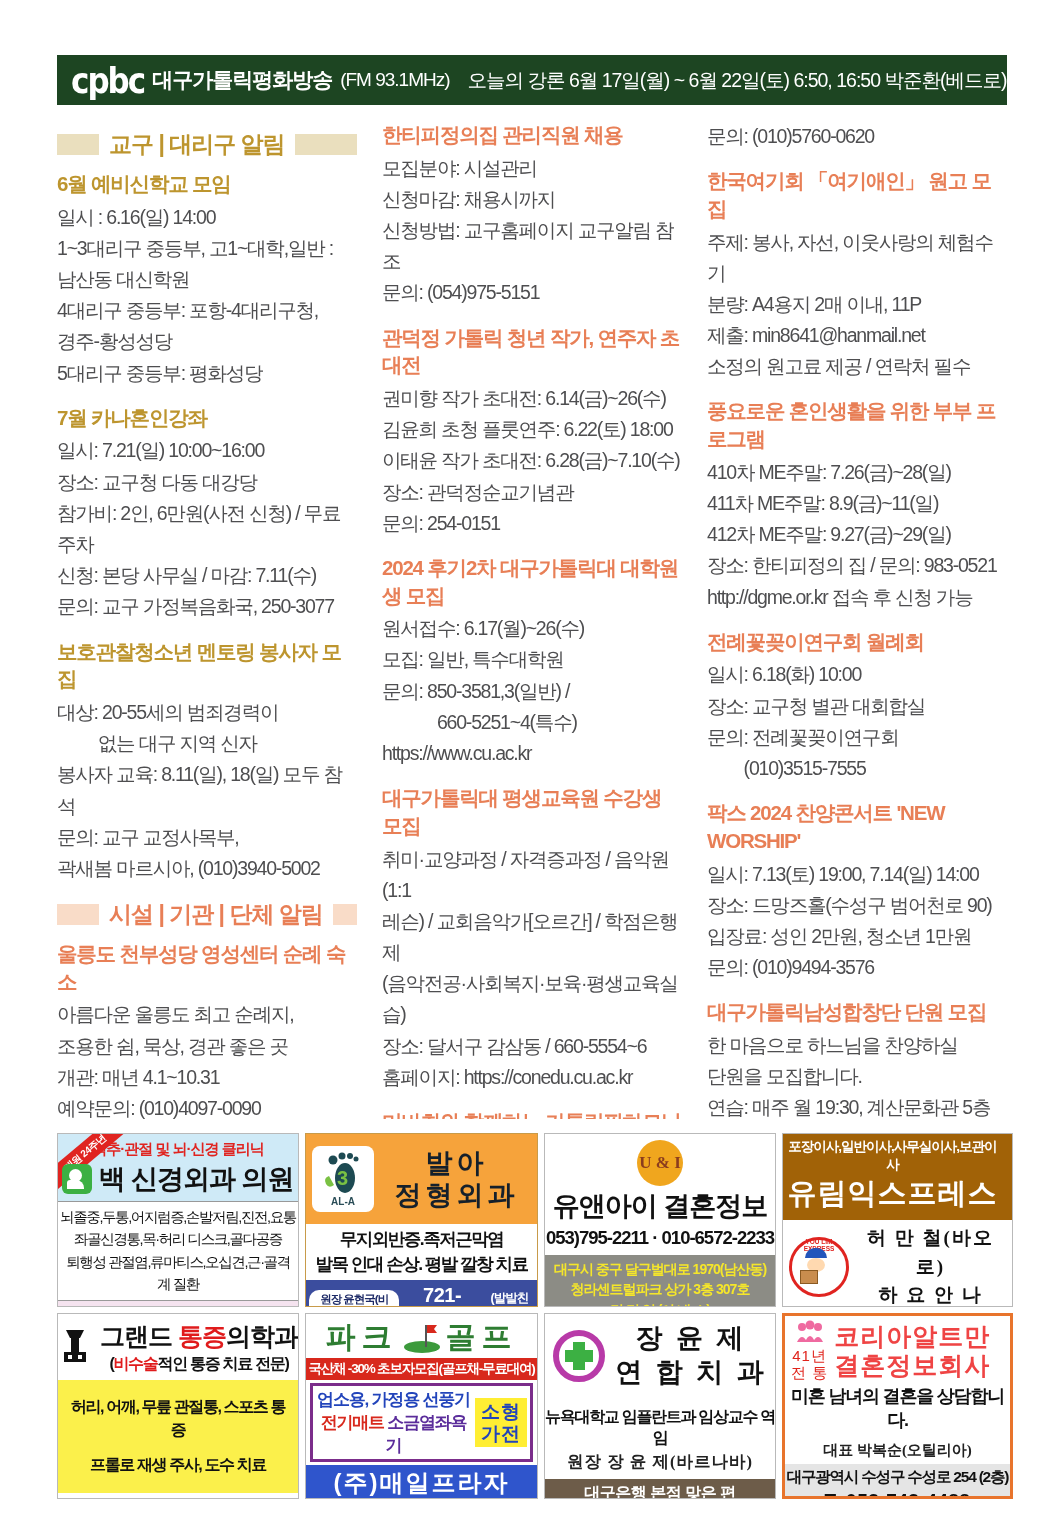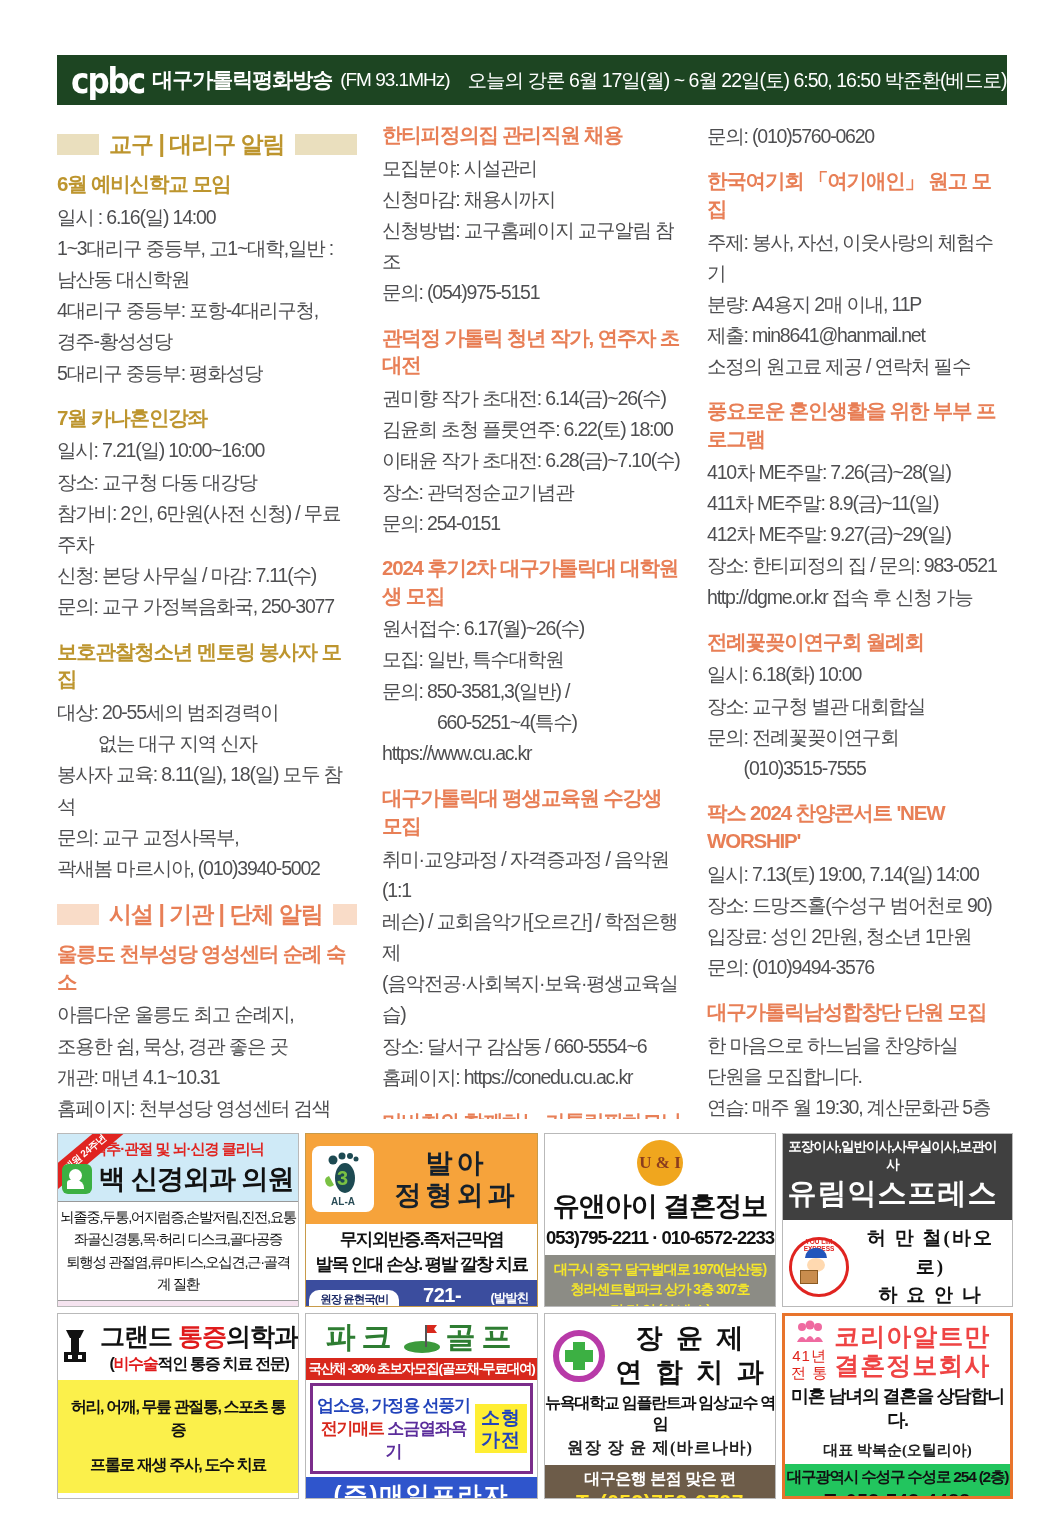--- a/index.html
+++ b/index.html
@@ -66,21 +66,21 @@
   .ad2-phone{color:#fff;font-weight:900;font-size:20px;letter-spacing:-0.5px;}
   .ad2-psuf{color:#fff;font-weight:700;font-size:12.5px;letter-spacing:-1px;}
   
   .ad3-circle{width:46px;height:46px;border-radius:50%;background:#f0a61e;margin:6px auto 2px;display:flex;align-items:center;justify-content:center;
     color:#8a3c1e;font-family:"Liberation Serif","DejaVu Serif",serif;font-weight:900;font-size:17px;}
   .ad3-title{font-size:27px;font-weight:900;color:#111;letter-spacing:-1px;}
   .ad3-phones{font-size:18.5px;font-weight:800;color:#111;letter-spacing:-1px;margin-top:3px;}
   .ad3-foot{background:#8c8c85;margin-top:6px;padding:4px 2px 6px 2px;}
   .ad3-foot p{margin:0;color:#f5e62a;font-weight:800;font-size:14px;letter-spacing:-1px;line-height:1.45;}
   
-  .ad4-top{background:#404040;color:#fff;padding:4px 12px 6px 2px;}
+  .ad4-top{background:#a16207;color:#fff;padding:4px 12px 6px 2px;}
   .ad4-sub{font-size:13.5px;font-weight:700;letter-spacing:-1px;}
   .ad4-title{font-size:29px;font-weight:900;letter-spacing:1px;}
   .ad4-mid{display:flex;align-items:center;padding:4px 6px;gap:6px;}
   .mascot{width:54px;height:54px;flex:0 0 auto;border:3px solid #e02420;border-radius:50%;position:relative;background:#fff;}
   .mascot .cap{position:absolute;left:13px;top:8px;width:22px;height:10px;background:#2255bb;border-radius:10px 10px 0 0;}
   .mascot .face{position:absolute;left:15px;top:18px;width:18px;height:14px;background:#ffd9b0;border-radius:50%;}
   .mascot .box{position:absolute;left:8px;top:30px;width:16px;height:12px;background:#c98d4e;border:1px solid #8a5a22;}
   .mascot .arc{position:absolute;top:-2px;left:0;right:0;font-size:6.5px;color:#e02420;font-weight:700;}
   .ad4-names{flex:1;font-family:"Liberation Serif","DejaVu Serif",serif;font-weight:800;color:#111;font-size:19px;letter-spacing:2px;line-height:1.5;}
   .ad4-foot{background:#718c52;color:#fff;padding:5px 2px 7px 2px;}
@@ -91,49 +91,49 @@
   .red{color:#e01b1c;}
   .ad5-sub{font-size:16px;font-weight:800;color:#111;letter-spacing:-1.3px;margin-top:1px;}
   .ad5-band{background:#fbf04b;margin-top:5px;padding:3px 0 4px 0;}
   .ad5-band p{margin:12px;font-weight:900;color:#111;font-size:16px;letter-spacing:-1.4px;line-height:1.45;}
   .ad5-doc{font-family:"Liberation Serif","DejaVu Serif",serif;font-weight:800;font-size:15px;color:#222;margin-top:4px;letter-spacing:-0.5px;}
   .ad5-addr{font-weight:800;font-size:16.5px;color:#111;letter-spacing:-1.3px;}
   
   .ad6-titlerow{display:flex;align-items:center;justify-content:center;gap:4px;padding-top:3px;}
   .ad6-title{font-size:30px;font-weight:900;color:#2e7d32;letter-spacing:6px;}
   .ad6-band{background:#d8281c;color:#fff;font-weight:800;font-size:13.5px;letter-spacing:-1.2px;padding:2px 0;}
-  .ad6-mid{border:3px solid #7b2d8b;margin:3px 4px;display:flex;align-items:center;padding:8px 3px;gap:4px;}
+  .ad6-mid{border:3px solid #7b2d8b;margin:3px 4px;display:flex;align-items:center;padding:2px 3px;gap:4px;}
   .ad6-lines{flex:1;}
   .ad6-l1{color:#2244bb;font-weight:900;font-size:17px;letter-spacing:-1.2px;}
   .ad6-l2a{color:#d8281c;font-weight:900;font-size:17px;letter-spacing:-1.2px;}
   .ad6-l2b{color:#5b2d9b;font-weight:900;font-size:17px;letter-spacing:-1.2px;}
   .ad6-chip{background:#ffee33;color:#2244bb;font-weight:900;font-size:19px;line-height:1.15;padding:3px 6px;letter-spacing:1px;}
   .ad6-blue{background:#2f55cc;color:#fff;font-weight:900;font-size:24px;letter-spacing:2px;padding:2px 0 4px 0;}
   .golf-ico{width:40px;height:30px;position:relative;flex:0 0 auto;}
   
   .ad7-top{display:flex;align-items:center;justify-content:center;gap:10px;padding-top:8px;}
   .dent-logo{width:52px;height:52px;border-radius:50%;border:6px solid #b83aa8;position:relative;flex:0 0 auto;box-sizing:border-box;}
   .dent-logo:before{content:"";position:absolute;left:14px;top:6px;width:12px;height:28px;background:#3cb043;}
   .dent-logo:after{content:"";position:absolute;left:6px;top:14px;width:28px;height:12px;background:#3cb043;}
   .ad7-title{font-size:27px;font-weight:900;color:#111;letter-spacing:3px;line-height:1.25;text-align:center;}
-  .ad7-l1{font-weight:800;font-size:16px;color:#111;letter-spacing:-1.3px;margin-top:3px;}
+  .ad7-l1{font-weight:800;font-size:16px;color:#111;letter-spacing:-1.3px;margin-top:17px;}
   .ad7-l2{font-family:"Liberation Serif","DejaVu Serif",serif;font-weight:800;font-size:16.5px;color:#222;letter-spacing:1px;margin-top:2px;}
   .ad7-foot{background:#6d5c49;margin-top:6px;padding:4px 0 6px 0;}
   .ad7-f1{color:#fff;font-weight:800;font-size:16px;letter-spacing:-0.5px;}
   .ad7-f2{color:#ffe227;font-weight:900;font-size:21px;letter-spacing:0.5px;}
   
   .ad8{border:3px solid #e8742c;}
   .ad8-top{display:flex;align-items:center;gap:6px;padding:4px 6px 0 6px;}
   .ad8-badgewrap{flex:0 0 auto;text-align:center;}
   .fam-ico{width:34px;height:24px;margin:0 auto;}
   .ad8-badge{color:#e0241c;font-weight:400;font-size:15px;line-height:1.1;letter-spacing:1px;}
   .ad8-title{flex:1;color:#ef4444;font-weight:900;font-size:25px;letter-spacing:1px;line-height:1.15;text-align:left;}
   .ad8-l1{font-weight:900;font-size:18px;color:#111;letter-spacing:-1.2px;margin-top:3px;}
   .ad8-l2{font-family:"Liberation Serif","DejaVu Serif",serif;font-weight:700;font-size:15px;color:#222;margin-top:9px;}
-  .ad8-foot{background:#22c55e;margin-top:4px;padding:3px 0 5px 0;}
+  .ad8-foot{background:#e5e5e5;margin-top:4px;padding:3px 0 5px 0;}
   .ad8-foot p{margin:0;color:#111;font-weight:900;line-height:1.35;}
   .ad8-foot p:nth-child(1){font-size:15.5px;letter-spacing:-1.2px;font-weight:800;}
   .ad8-foot p:nth-child(2),.ad8-foot p:nth-child(3){font-size:19px;letter-spacing:0.5px;}
 </style>
 </head>
 <body>
 
 <div class="page">
 
   <div class="topbar">
@@ -178,21 +178,20 @@
         <div class="section-header theme-orange">
           <span class="block left"></span>
           <span class="sh-label">시설 | 기관 | 단체 알림</span>
           <span class="block right"></span>
         </div>
         <div class="notice">
           <h3 class="n-title theme-orange">울릉도 천부성당 영성센터 순례 숙소</h3>
           <p class="n-line">아름다운 울릉도 최고 순례지,</p>
           <p class="n-line">조용한 쉼, 묵상, 경관 좋은 곳</p>
           <p class="n-line">개관: 매년 4.1~10.31</p>
-          <p class="n-line">홈페이지: 천부성당 영성센터 검색</p>
           <p class="n-line">예약문의: (010)4097-0090</p>
         </div>
       </div>
       <div class="column">
         <div class="notice">
           <h3 class="n-title theme-orange">한티피정의집 관리직원 채용</h3>
           <p class="n-line">모집분야: 시설관리</p>
           <p class="n-line">신청마감: 채용시까지</p>
           <p class="n-line">신청방법: 교구홈페이지 교구알림 참조</p>
           <p class="n-line">문의: (054)975-5151</p>

